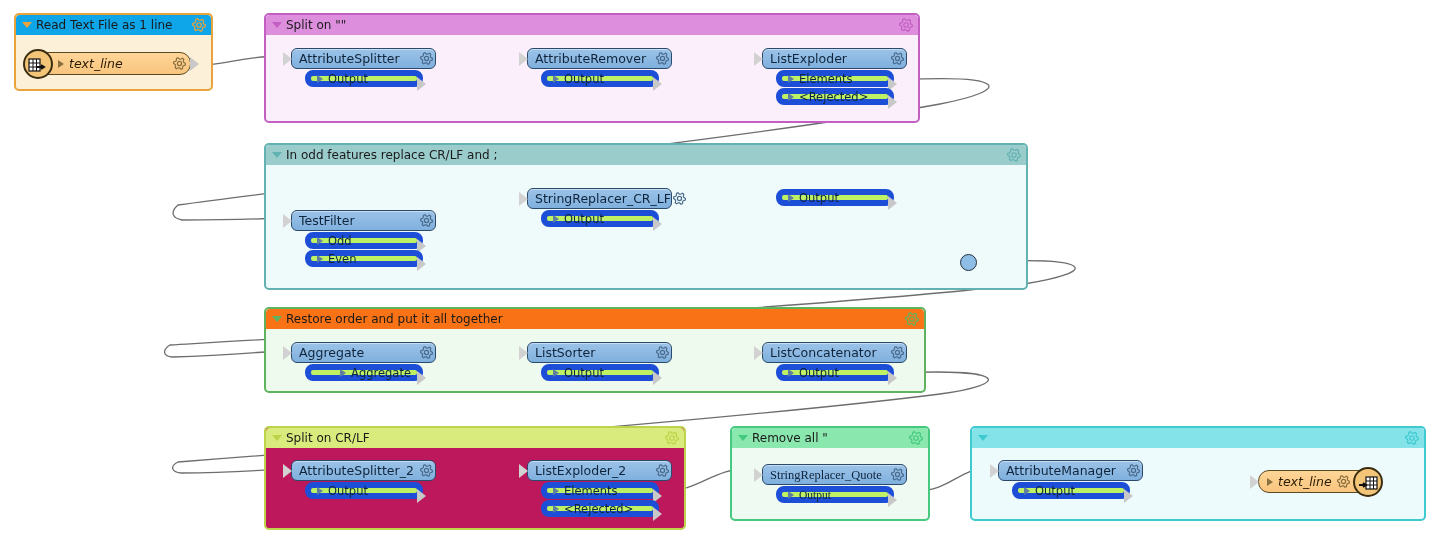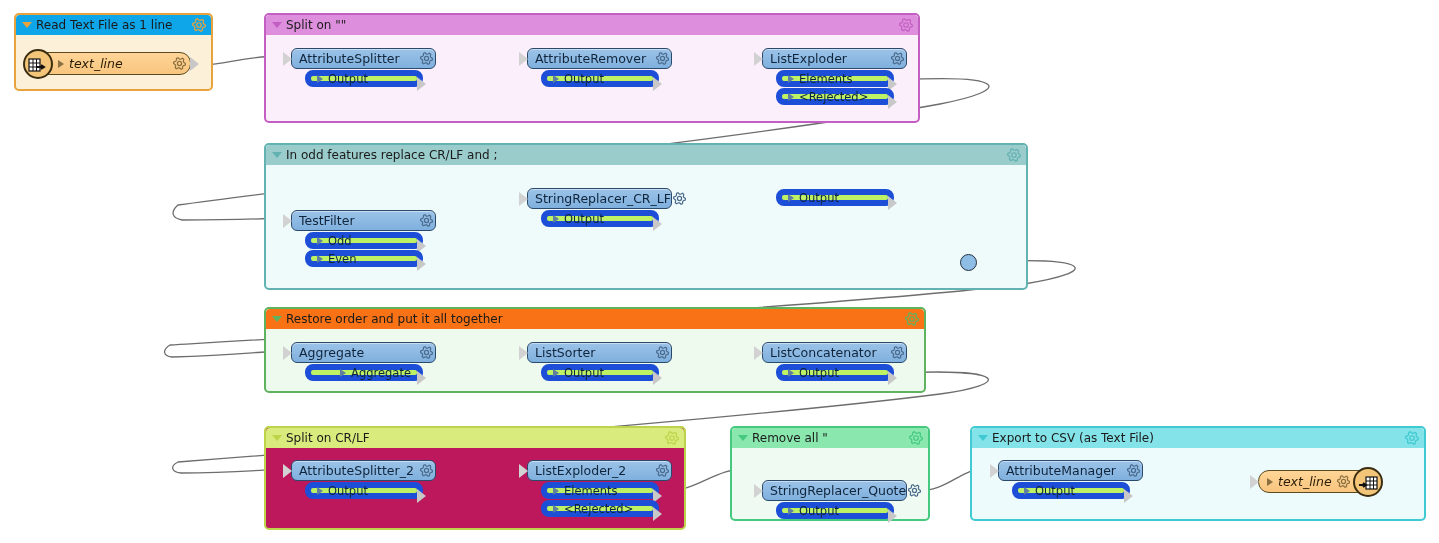--- a/index.html
+++ b/index.html
@@ -149,21 +149,20 @@
             <svg width="14" height="14" viewBox="0 0 14 14">
               <polygon points="13.44,7.00 13.22,8.67 11.12,9.38 10.37,10.37 10.22,12.58 8.67,13.22 7.00,11.76 5.77,11.60 3.78,12.58 2.45,11.55 2.88,9.38 2.40,8.23 0.56,7.00 0.78,5.33 2.88,4.62 3.63,3.63 3.78,1.42 5.33,0.78 7.00,2.24 8.23,2.40 10.22,1.42 11.55,2.45 11.12,4.62 11.60,5.77" fill="none" stroke="#45c97f" stroke-width="1.2"></polygon>
               <circle cx="7" cy="7" r="2.24" fill="none" stroke="#45c97f" stroke-width="1.2"></circle>
             </svg>
           </span>
         </div>
       </div>
       <div class="group" style="left: 970px; top: 426px; width: 456px; height: 95px; background: rgb(238, 251, 252); border: 2px solid rgb(63, 201, 209);">
         <div class="group-title" style="background: rgb(132, 227, 232);">
           <span class="tri" style="border-top: 6px solid rgb(63, 201, 209);"></span>
-          <span class="gtext">Export to CSV (as Text File)</span>
           <span class="group-gear">
             <svg width="14" height="14" viewBox="0 0 14 14">
               <polygon points="13.44,7.00 13.22,8.67 11.12,9.38 10.37,10.37 10.22,12.58 8.67,13.22 7.00,11.76 5.77,11.60 3.78,12.58 2.45,11.55 2.88,9.38 2.40,8.23 0.56,7.00 0.78,5.33 2.88,4.62 3.63,3.63 3.78,1.42 5.33,0.78 7.00,2.24 8.23,2.40 10.22,1.42 11.55,2.45 11.12,4.62 11.60,5.77" fill="none" stroke="#3fc9d1" stroke-width="1.2"></polygon>
               <circle cx="7" cy="7" r="2.24" fill="none" stroke="#3fc9d1" stroke-width="1.2"></circle>
             </svg>
           </span>
         </div>
       </div>
       <div class="node" style="left: 291px; top: 48px; width: 145px;">
         <div class="node-head">
@@ -364,21 +363,21 @@
           <span class="out-nub-b"></span>
           <span class="out-nub"></span>
         </div>
         <div class="port" style="margin-left: 14px; width: 118px;">
           <span class="port-arrow"></span>
           <span class="plabel">&lt;Rejected&gt;</span>
           <span class="out-nub-b"></span>
           <span class="out-nub"></span>
         </div>
       </div>
-      <div class="node" style="left: 762px; top: 480px; width: 145px;">
+      <div class="node" style="left: 762px; top: 464px; width: 145px; font-family: Liberation Serif, serif;">
         <div class="node-head">
           <span class="in-nub"></span>
           <span class="nlabel">StringReplacer_Quote</span>
           <span class="ngear">
             <svg width="13" height="13" viewBox="0 0 13 13">
               <polygon points="12.48,6.50 12.28,8.05 10.33,8.71 9.63,9.63 9.49,11.68 8.05,12.28 6.50,10.92 5.36,10.77 3.51,11.68 2.27,10.73 2.67,8.71 2.23,7.64 0.52,6.50 0.72,4.95 2.67,4.29 3.37,3.37 3.51,1.32 4.95,0.72 6.50,2.08 7.64,2.23 9.49,1.32 10.73,2.27 10.33,4.29 10.77,5.36" fill="none" stroke="#4a6b8c" stroke-width="1.2"></polygon>
               <circle cx="6.5" cy="6.5" r="2.08" fill="none" stroke="#4a6b8c" stroke-width="1.2"></circle>
             </svg>
           </span>
         </div>

